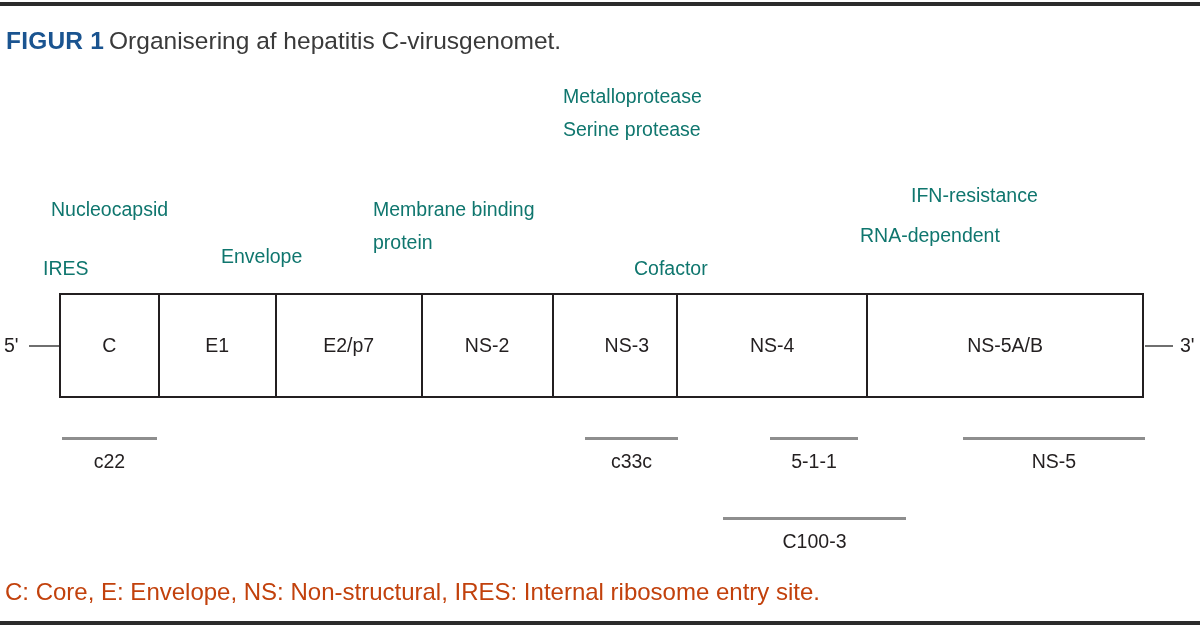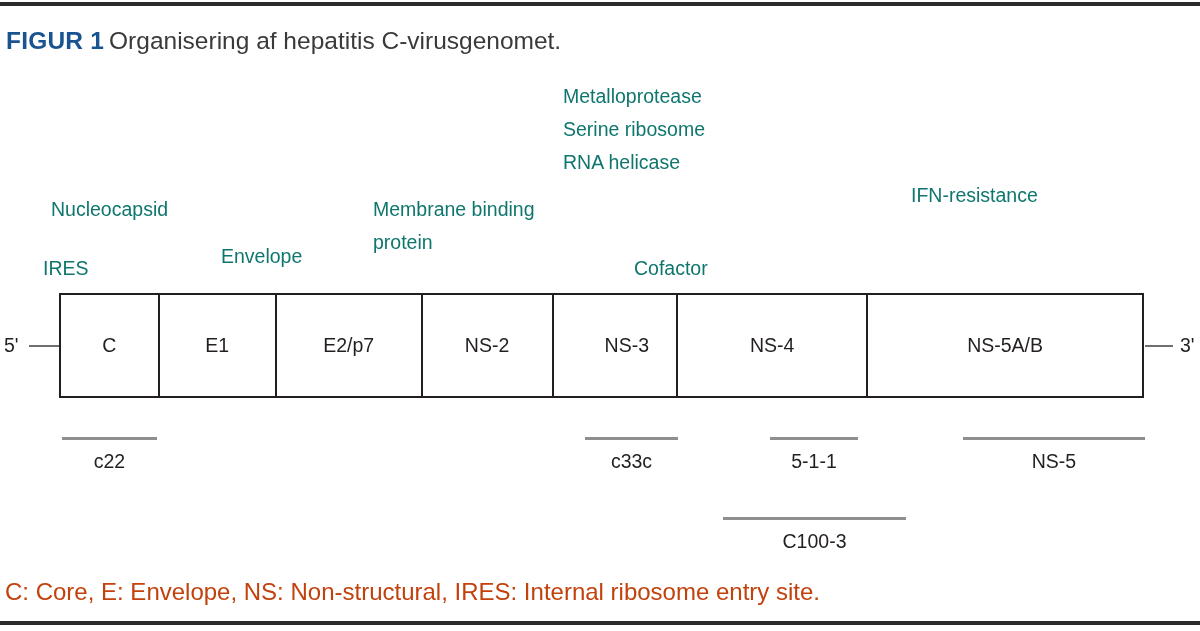--- a/index.html
+++ b/index.html
@@ -131,28 +131,28 @@
 
 <div class="figure-wrap">
 
   <div class="rule-top"></div>
 
   <div class="title">
     <span class="figur">FIGUR 1</span><span class="subject">Organisering af hepatitis C-virusgenomet.</span>
   </div>
 
   <div class="anno" style="left:563px; top:80px;">Metalloprotease</div>
-  <div class="anno" style="left:563px; top:113px;">Serine ribosome</div>
-  <div class="anno" style="left:563px; top:146px;">RNA helicase</div>
+  <div class="anno" style="left:563px; top:113px;">Serine protease</div>
 
   <div class="anno" style="left:911px; top:179px;">IFN-resistance</div>
 
   <div class="anno" style="left:51px; top:193px;">Nucleocapsid</div>
   <div class="anno" style="left:373px; top:193px;">Membrane binding</div>
 
+  <div class="anno" style="left:860px; top:219px;">RNA-dependent</div>
 
   <div class="anno" style="left:373px; top:226px;">protein</div>
 
   <div class="anno" style="left:19px; top:252px;margin-left:24px;">IRES</div>
   <div class="anno" style="left:221px; top:240px;">Envelope</div>
   <div class="anno" style="left:634px; top:252px;">Cofactor</div>
 
   <div class="end-label five">5'</div>
   <div class="end-tick five"></div>
 

